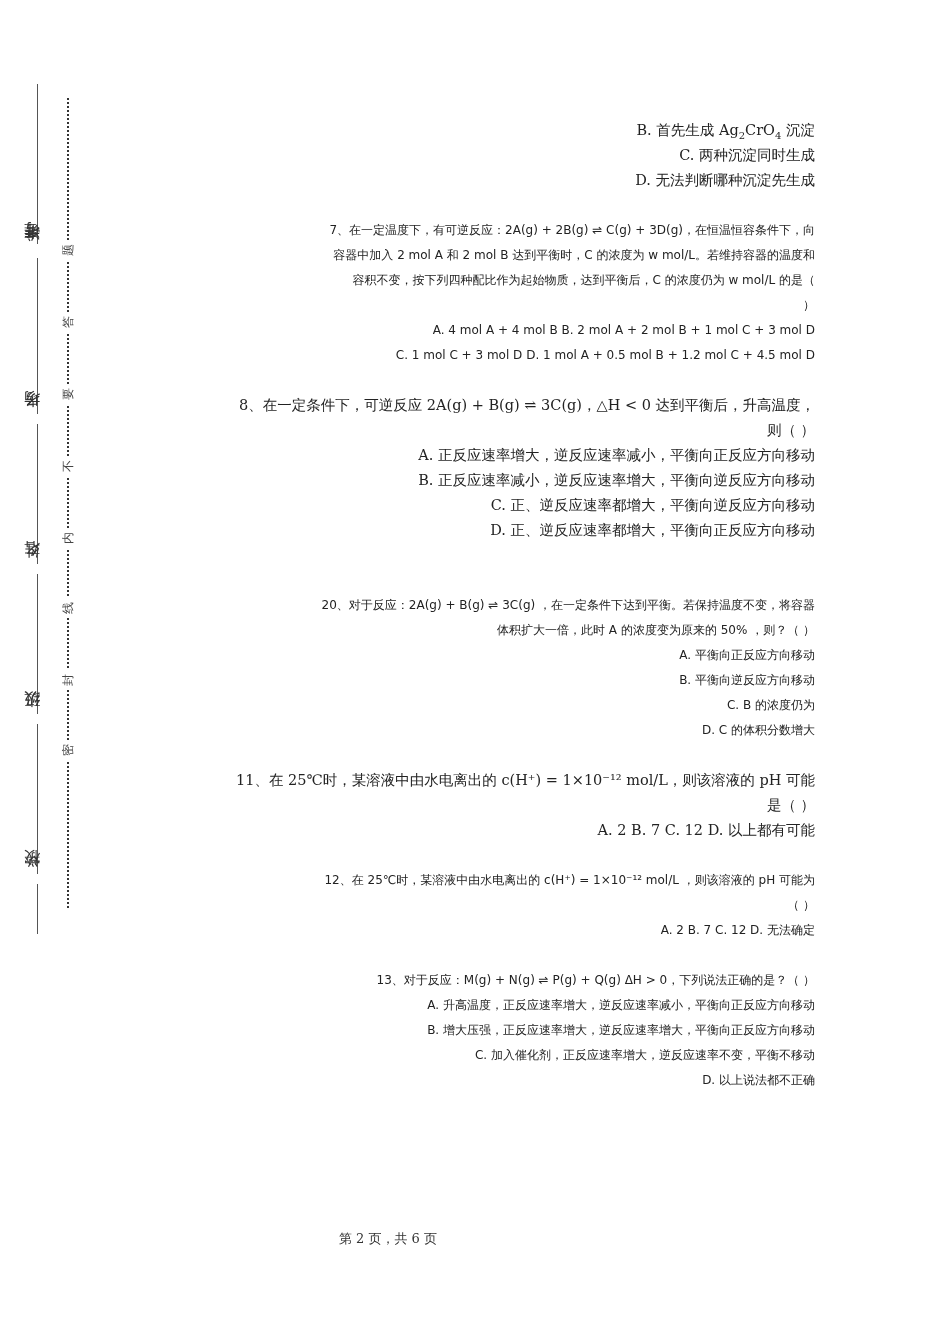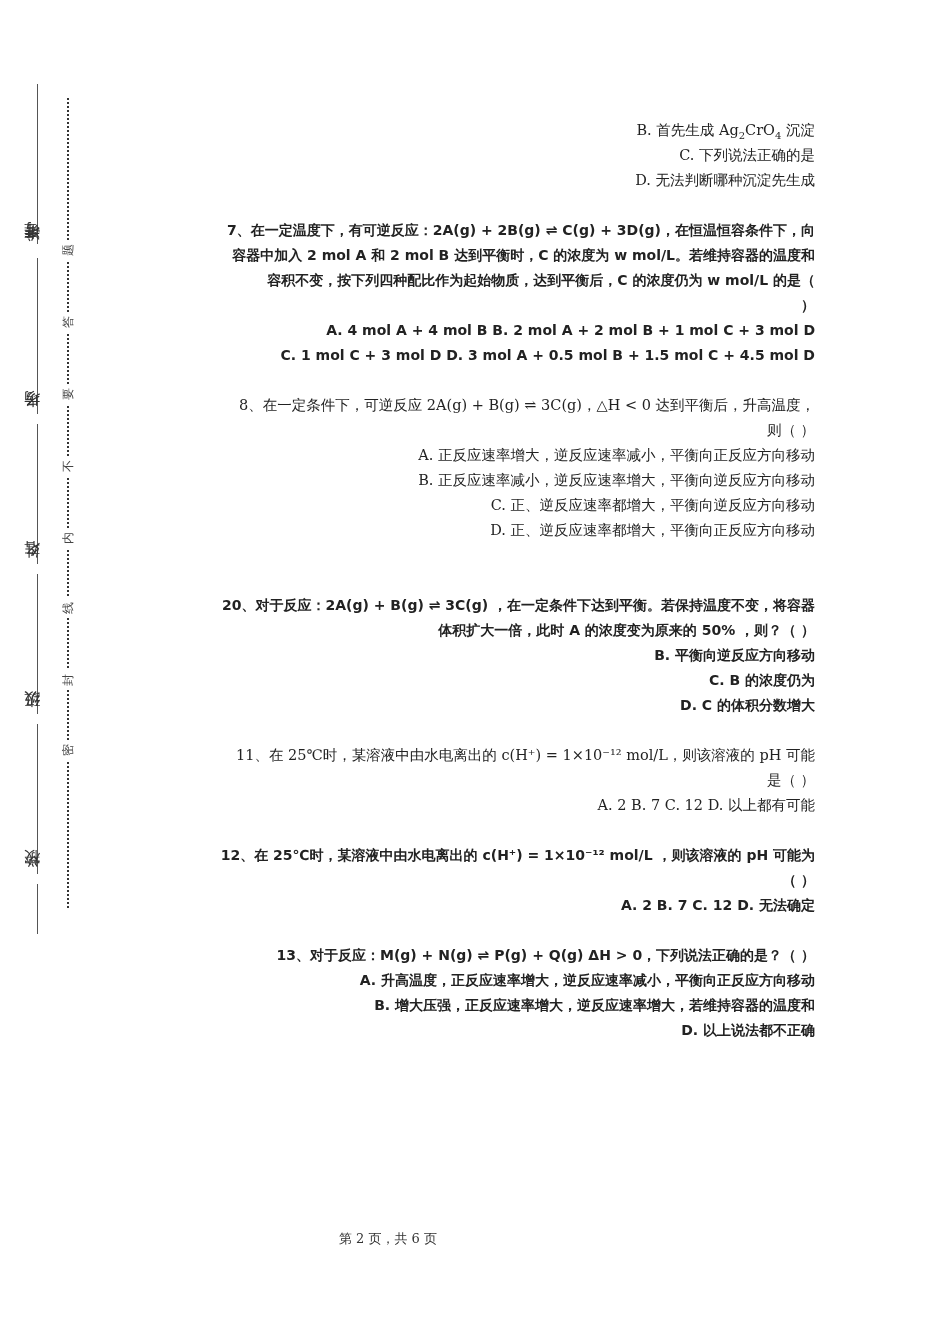--- a/index.html
+++ b/index.html
@@ -22,21 +22,21 @@
       font-family: "DejaVu Serif", serif; font-size: 12px; color: #444;
       transform: rotate(-90deg); line-height: 20px; height: 20px;
     }
 
     
     .content { position: absolute; left: 145px; top: 118px; width: 670px; text-align: right; }
     .line {
       font-size: 15px; line-height: 25px; height: 25px; white-space: nowrap; color: #222;
     }
     .serif { font-family: "DejaVu Serif", serif; font-size: 14.5px; }
-    .sans { font-family: "DejaVu Sans", sans-serif; font-size: 14px; font-weight: bold; }
+    .sans { font-family: "DejaVu Sans", sans-serif; font-size: 12px; }
     .gap { height: 25px; }
     sub, sup { font-size: 10px; line-height: 0; }
     .footer {
       position: absolute; left: 0; width: 776px; top: 1230px; text-align: center;
       font-family: "DejaVu Serif", serif; font-size: 13px; color: #333;
     }
   </style>
 </head>
 <body>
 
@@ -60,50 +60,51 @@
     <div class="seal-char" style="top:358px;">不</div>
     <div class="seal-char" style="top:286px;">要</div>
     <div class="seal-char" style="top:214px;">答</div>
     <div class="seal-char" style="top:142px;">题</div>
   </div>
 
   <div class="content">
 
     <div>
       <div class="line serif"><span>B.  首先生成 Ag</span><sub>2</sub><span>CrO</span><sub>4</sub><span> 沉淀</span></div>
-      <div class="line serif">C.  下列说法正确的是</div>
+      <div class="line serif">C.  两种沉淀同时生成</div>
       <div class="line serif">D.  无法判断哪种沉淀先生成</div>
     </div>
     <div class="gap"></div>
 
     <div>
       <div class="line sans">7、在一定温度下，有可逆反应：2A(g) + 2B(g) ⇌ C(g) + 3D(g)，在恒温恒容条件下，向</div>
       <div class="line sans">容器中加入 2 mol A 和 2 mol B 达到平衡时，C 的浓度为 w mol/L。若维持容器的温度和</div>
       <div class="line sans">容积不变，按下列四种配比作为起始物质，达到平衡后，C 的浓度仍为 w mol/L 的是（</div>
       <div class="line sans">）</div>
       <div class="line sans">A. 4 mol A + 4 mol B B. 2 mol A + 2 mol B + 1 mol C + 3 mol D</div>
-      <div class="line sans">C. 1 mol C + 3 mol D D. 3 mol A + 0.5 mol B + 1.5 mol C + 4.5 mol D</div>
+      <div class="line sans">C. 1 mol C + 3 mol D D. 1 mol A + 0.5 mol B + 1.2 mol C + 4.5 mol D</div>
     </div>
     <div class="gap"></div>
 
     <div>
       <div class="line serif">8、在一定条件下，可逆反应 2A(g) + B(g) ⇌ 3C(g)，△H &lt; 0 达到平衡后，升高温度，</div>
       <div class="line serif">则（ ）</div>
       <div class="line serif">A.  正反应速率增大，逆反应速率减小，平衡向正反应方向移动</div>
       <div class="line serif">B.  正反应速率减小，逆反应速率增大，平衡向逆反应方向移动</div>
       <div class="line serif">C.  正、逆反应速率都增大，平衡向逆反应方向移动</div>
       <div class="line serif">D.  正、逆反应速率都增大，平衡向正反应方向移动</div>
     </div>
     <div class="gap"></div>
 
     <div class="gap"></div>
 
     <div>
       <div class="line sans">20、对于反应：2A(g) + B(g) ⇌ 3C(g) ，在一定条件下达到平衡。若保持温度不变，将容器</div>
       <div class="line sans">体积扩大一倍，此时 A 的浓度变为原来的 50% ，则？（ ）</div>
+      <div class="line sans">A. 平衡向正反应方向移动</div>
       <div class="line sans">B. 平衡向逆反应方向移动</div>
       <div class="line sans">C. B 的浓度仍为</div>
       <div class="line sans">D. C 的体积分数增大</div>
     </div>
     <div class="gap"></div>
 
     <div>
       <div class="line serif">11、在 25℃时，某溶液中由水电离出的 c(H⁺) = 1×10⁻¹² mol/L，则该溶液的 pH 可能</div>
       <div class="line serif">是（ ）</div>
       <div class="line serif">A. 2 B. 7 C. 12 D. 以上都有可能</div>
@@ -113,19 +114,20 @@
     <div>
       <div class="line sans">12、在 25℃时，某溶液中由水电离出的 c(H⁺) = 1×10⁻¹² mol/L ，则该溶液的 pH 可能为</div>
       <div class="line sans">（ ）</div>
       <div class="line sans">A. 2 B. 7 C. 12 D. 无法确定</div>
     </div>
     <div class="gap"></div>
 
     <div>
       <div class="line sans">13、对于反应：M(g) + N(g) ⇌ P(g) + Q(g) ΔH &gt; 0，下列说法正确的是？（ ）</div>
       <div class="line sans">A. 升高温度，正反应速率增大，逆反应速率减小，平衡向正反应方向移动</div>
-      <div class="line sans">B. 增大压强，正反应速率增大，逆反应速率增大，若维持容器的温度和</div>
+      <div class="line sans">B. 增大压强，正反应速率增大，逆反应速率增大，平衡向正反应方向移动</div>
+      <div class="line sans">C. 加入催化剂，正反应速率增大，逆反应速率不变，平衡不移动</div>
       <div class="line sans">D. 以上说法都不正确</div>
     </div>
   </div>
 
   <div class="footer">第 2 页，共 6 页</div>
 </div>
 
 </body></html>

